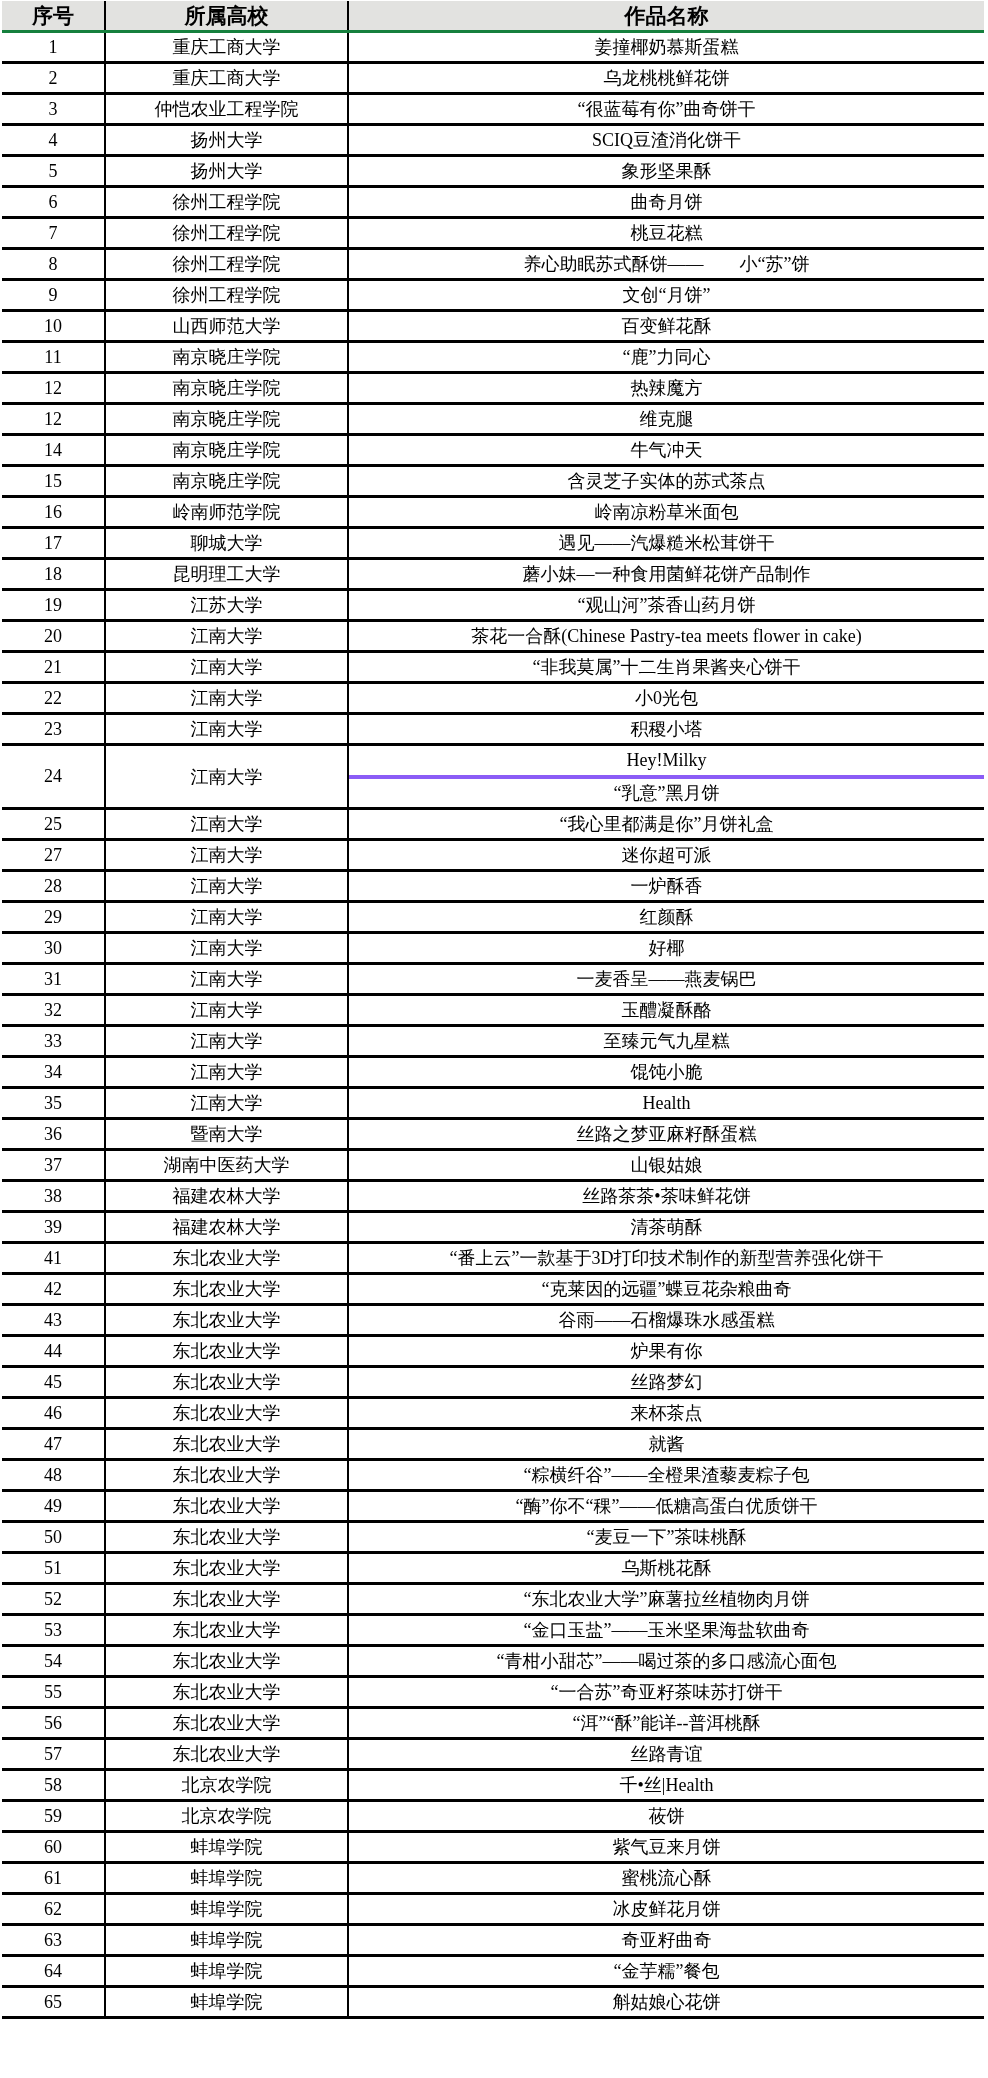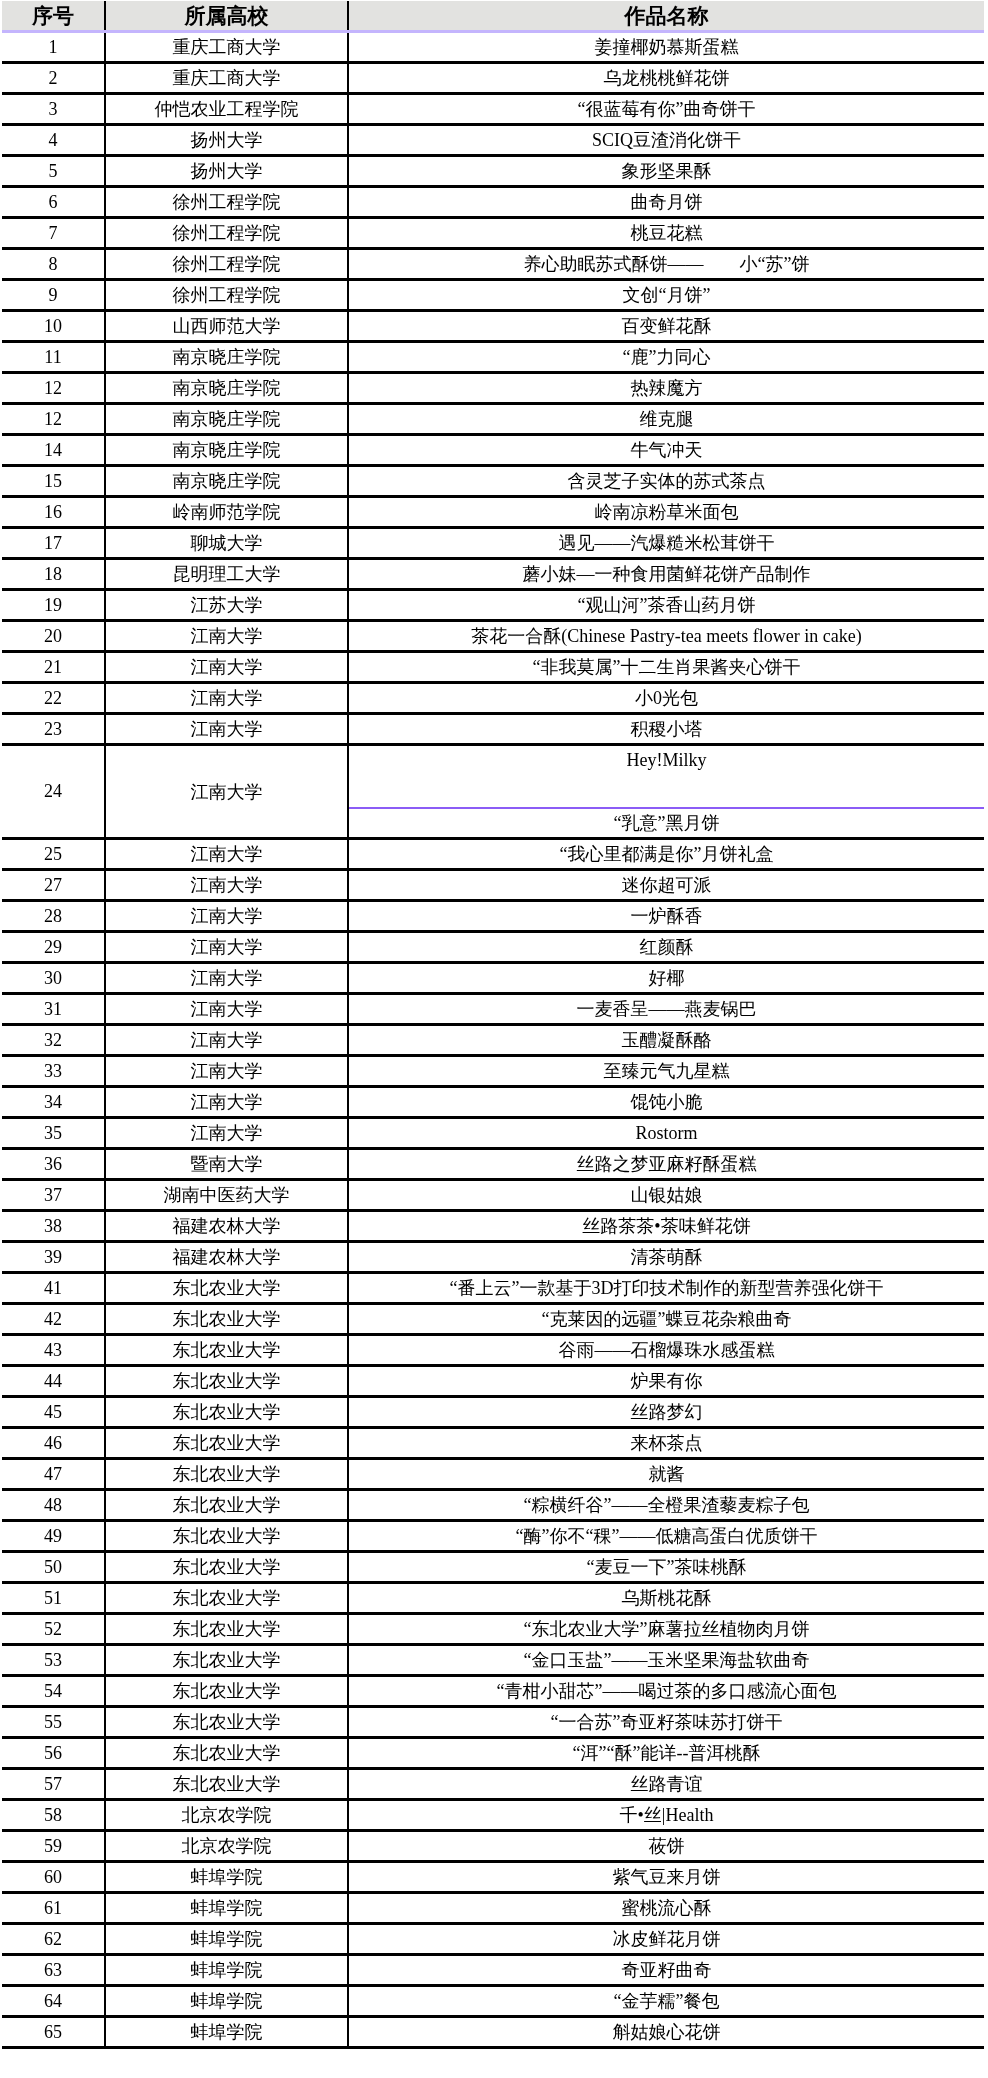--- a/index.html
+++ b/index.html
@@ -10,21 +10,21 @@
   }
   .sheet{padding:1px 4px 0 2px;}
   table{
     border-collapse:collapse;
     width:982px;
     table-layout:fixed;
   }
   col.c1{width:103px;}
   col.c2{width:243px;}
   col.c3{width:auto;}
-  thead tr{border-bottom:3px solid #c4b5fd;margin-left:15px;}
+  thead tr{border-bottom:3px solid #15803d;margin-left:15px;}
   tbody tr{border-bottom:3px solid #000;}
   th{
     background:#e2e2e0;
     font-size:21px;
     font-weight:bold;
     height:29px;
     text-align:center;
     vertical-align:middle;
     padding:0;
     white-space:nowrap;
@@ -34,21 +34,21 @@
     height:28px;
     text-align:center;
     vertical-align:middle;
     padding:0;
     white-space:nowrap;
     overflow:hidden;
   }
   th + th, td + td{border-left:2px solid #000;}
   tr.tall td{height:59px;}
   .work-line{height:29px;line-height:29px;}
-  .work-line.divided{border-top:2px solid #8b5cf6;height:28px;line-height:28px;margin-top:32px;}
+  .work-line.divided{border-top:4px solid #8b5cf6;height:28px;line-height:28px;}
 </style>
 </head>
 <body>
 
 <div class="sheet">
   <table>
     <colgroup>
       <col class="c1">
         <col class="c2">
         <col class="c3">
@@ -225,21 +225,21 @@
           <td>至臻元气九星糕</td>
         </tr>
         <tr>
           <td>34</td>
           <td>江南大学</td>
           <td>馄饨小脆</td>
         </tr>
         <tr>
           <td>35</td>
           <td>江南大学</td>
-          <td>Rostorm</td>
+          <td>Health</td>
         </tr>
         <tr>
           <td>36</td>
           <td>暨南大学</td>
           <td>丝路之梦亚麻籽酥蛋糕</td>
         </tr>
         <tr>
           <td>37</td>
           <td>湖南中医药大学</td>
           <td>山银姑娘</td>

